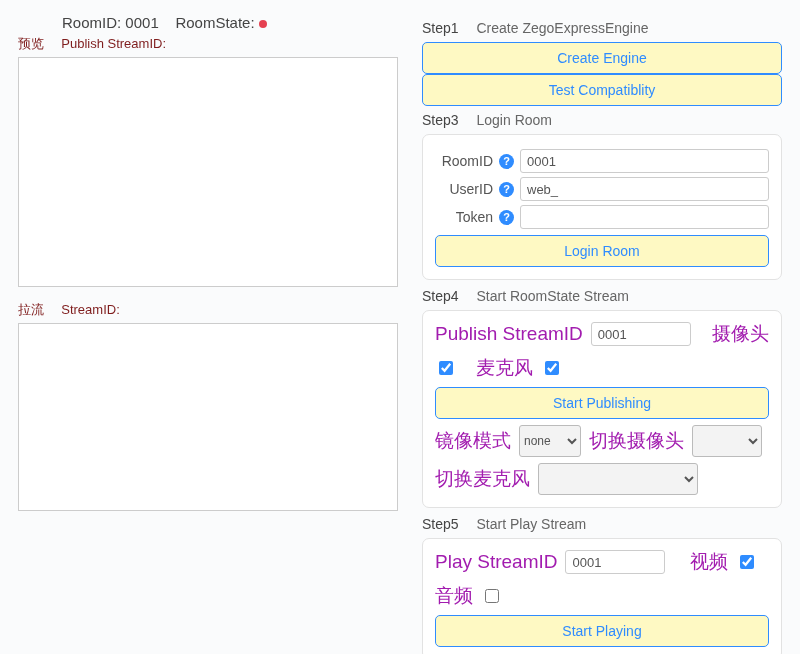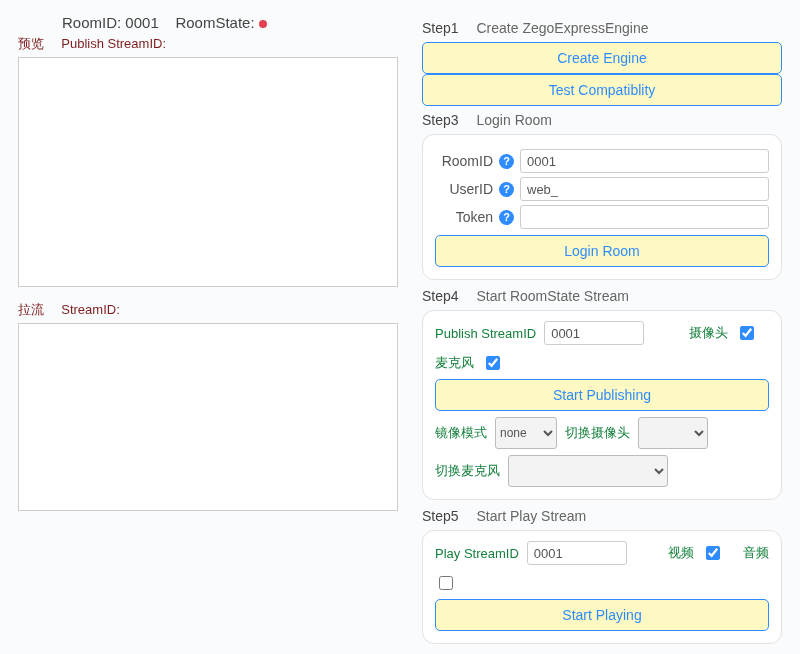--- a/index.html
+++ b/index.html
@@ -28,21 +28,21 @@
   }
   .video-box.play { height: 188px; }
   .step-head { margin: 6px 0 6px 0; font-size: 14px; color: #444; }
   .step-head .desc { margin-left: 14px; color: #666; }
   .btn {
     display: block; width: 100%; padding: 7px 0; text-align: center;
     border: 1px solid #2f8cff; color: #2f8cff; background: #fef9c3;
     border-radius: 5px; font-size: 14px; cursor: pointer;
   }
   .panel {
-    border: 1px solid #e2e2e2; border-radius: 12px; background: #fff;
+    border: 1px solid #e2e2e2; border-radius: 7px; background: #fff;
     padding: 10px 12px 12px 12px; margin: 6px 0 8px 0;
   }
   .field-row { display: flex; align-items: center; margin: 4px 0; gap: 6px; }
   .field-row label { width: 58px; text-align: right; color: #555; }
   .help {
     display: inline-flex; width: 15px; height: 15px; border-radius: 50%;
     background: #2f8cff; color: #fff; font-size: 11px; font-weight: bold;
     align-items: center; justify-content: center; line-height: 1;
   }
   input[type=text] {
@@ -50,21 +50,21 @@
     font-size: 13px; height: 24px; color: #555;
   }
   .wide { flex: 1; }
   .row-inline { display: flex; align-items: center; gap: 8px; flex-wrap: wrap; }
   select {
     border: 1px solid #bbb; border-radius: 3px; height: 32px; font-size: 12px;
     background: #f3f3f3; color: #555;
   }
   .mini { width: 100px; }
   .chk { accent-color: #2f8cff; width: 14px; height: 14px; }
-  .lbl-sm { font-size: 13px; color: #15803d; }
+  .lbl-sm { font-size: 19px; color: #a21caf; }
   .spacer { margin-top: 6px; }
 </style>
 </head>
 <body>
 
 <div class="cols">
 
   <div class="left">
     <div class="top-line">
       <span>RoomID:</span>

